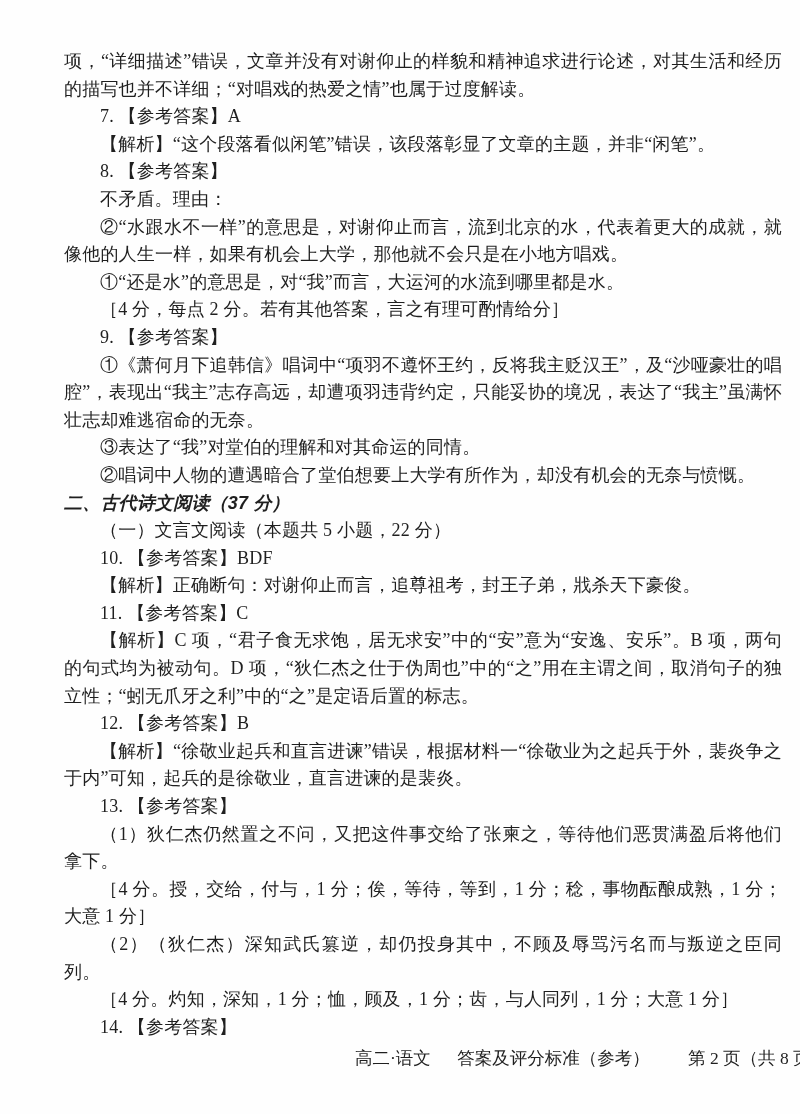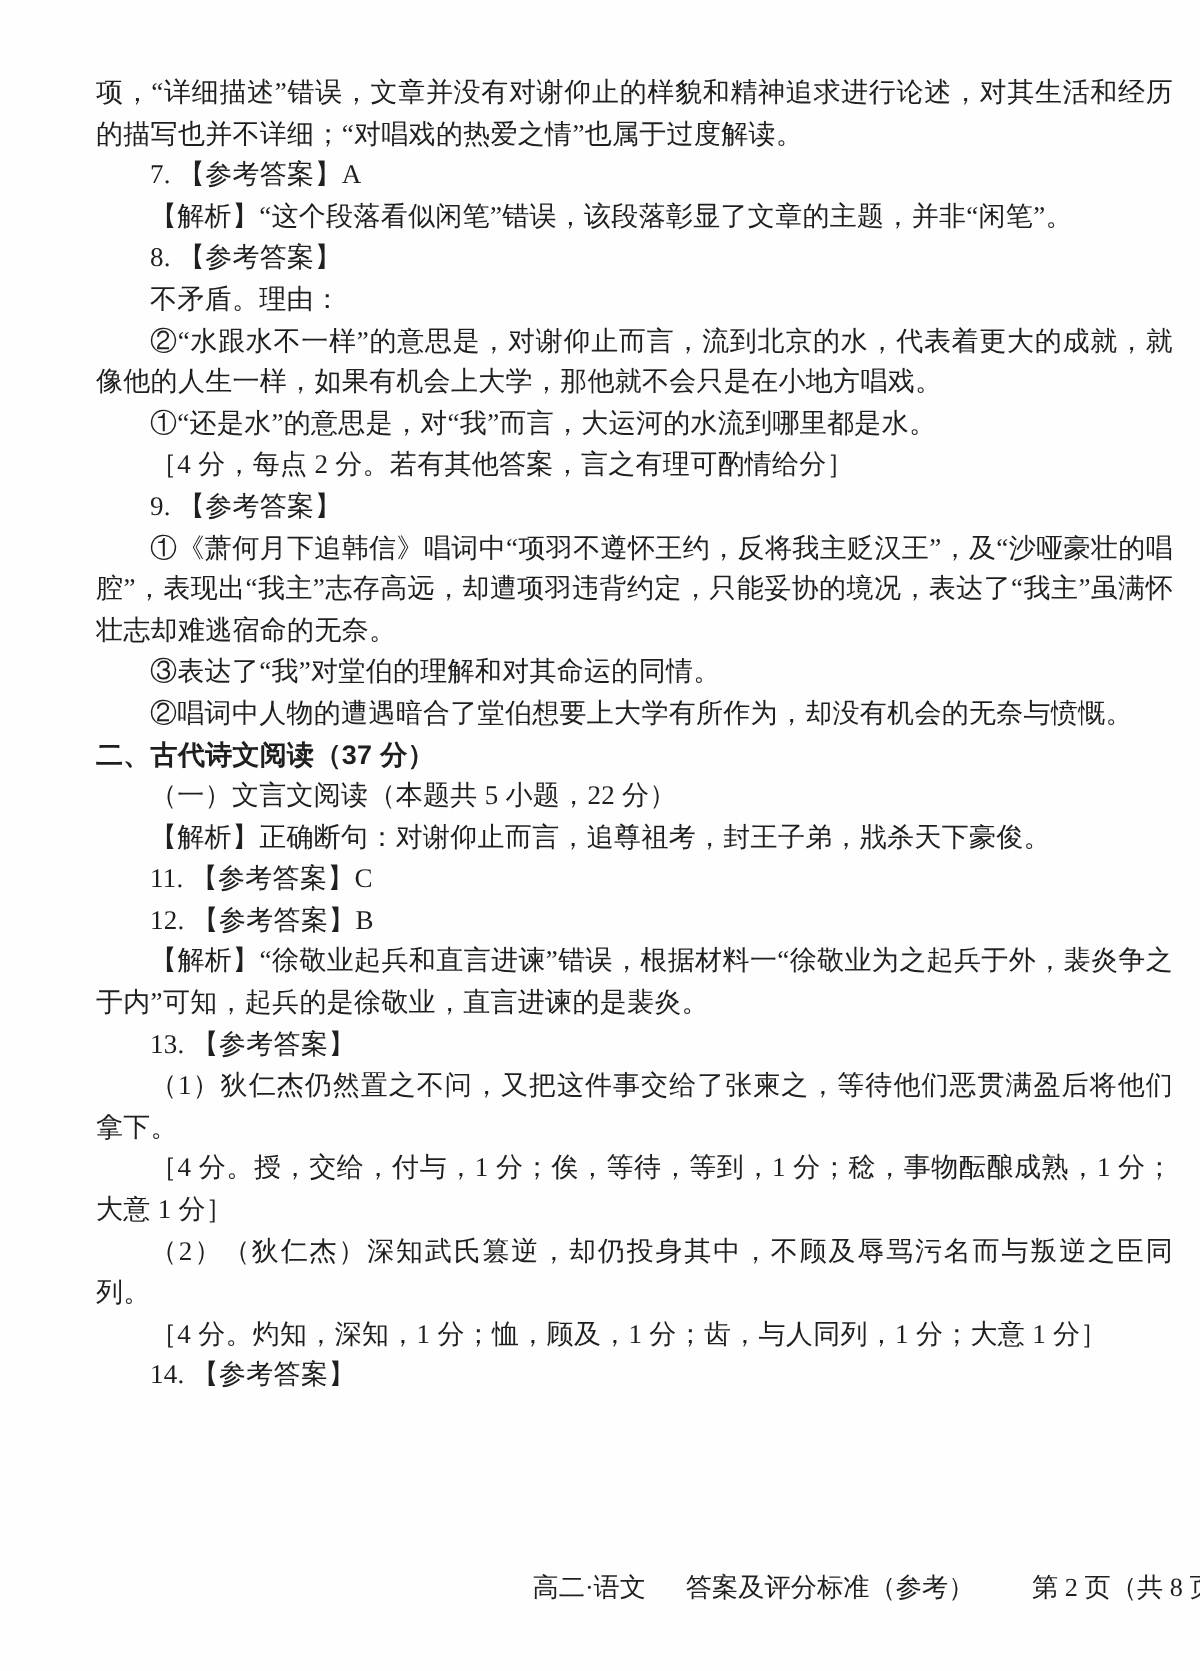--- a/index.html
+++ b/index.html
@@ -32,20 +32,21 @@
     margin: 0;
     text-indent: 2em;
   }
   .p.flush {
     text-indent: 0;
   }
   .p.heading {
     text-indent: 0;
     font-weight: bold;
     font-family: "Liberation Sans", "DejaVu Sans", sans-serif;
+    font-style: italic;
   }
   .footer {
     position: absolute;
     top: 1046px;
     left: 0;
     right: 16px;
     text-align: right;
     font-size: 17.5px;
     white-space: nowrap;
   }
@@ -67,22 +68,24 @@
     <p class="p">不矛盾。理由：</p>
     <p class="p">②“水跟水不一样”的意思是，对谢仰止而言，流到北京的水，代表着更大的成就，就像他的人生一样，如果有机会上大学，那他就不会只是在小地方唱戏。</p>
     <p class="p">①“还是水”的意思是，对“我”而言，大运河的水流到哪里都是水。</p>
     <p class="p">［4 分，每点 2 分。若有其他答案，言之有理可酌情给分］</p>
     <p class="p">9. 【参考答案】</p>
     <p class="p">①《萧何月下追韩信》唱词中“项羽不遵怀王约，反将我主贬汉王”，及“沙哑豪壮的唱腔”，表现出“我主”志存高远，却遭项羽违背约定，只能妥协的境况，表达了“我主”虽满怀壮志却难逃宿命的无奈。</p>
     <p class="p">③表达了“我”对堂伯的理解和对其命运的同情。</p>
     <p class="p">②唱词中人物的遭遇暗合了堂伯想要上大学有所作为，却没有机会的无奈与愤慨。</p>
     <p class="p heading">二、古代诗文阅读（37 分）</p>
     <p class="p">（一）文言文阅读（本题共 5 小题，22 分）</p>
+    <p class="p">10. 【参考答案】BDF</p>
     <p class="p">【解析】正确断句：对谢仰止而言，追尊祖考，封王子弟，戕杀天下豪俊。</p>
     <p class="p">11. 【参考答案】C</p>
+    <p class="p">【解析】C 项，“君子食无求饱，居无求安”中的“安”意为“安逸、安乐”。B 项，两句的句式均为被动句。D 项，“狄仁杰之仕于伪周也”中的“之”用在主谓之间，取消句子的独立性；“蚓无爪牙之利”中的“之”是定语后置的标志。</p>
     <p class="p">12. 【参考答案】B</p>
     <p class="p">【解析】“徐敬业起兵和直言进谏”错误，根据材料一“徐敬业为之起兵于外，裴炎争之于内”可知，起兵的是徐敬业，直言进谏的是裴炎。</p>
     <p class="p">13. 【参考答案】</p>
     <p class="p">（1）狄仁杰仍然置之不问，又把这件事交给了张柬之，等待他们恶贯满盈后将他们拿下。</p>
     <p class="p">［4 分。授，交给，付与，1 分；俟，等待，等到，1 分；稔，事物酝酿成熟，1 分；大意 1 分］</p>
     <p class="p">（2）（狄仁杰）深知武氏篡逆，却仍投身其中，不顾及辱骂污名而与叛逆之臣同列。</p>
     <p class="p">［4 分。灼知，深知，1 分；恤，顾及，1 分；齿，与人同列，1 分；大意 1 分］</p>
     <p class="p">14. 【参考答案】</p>
 
   </div>

